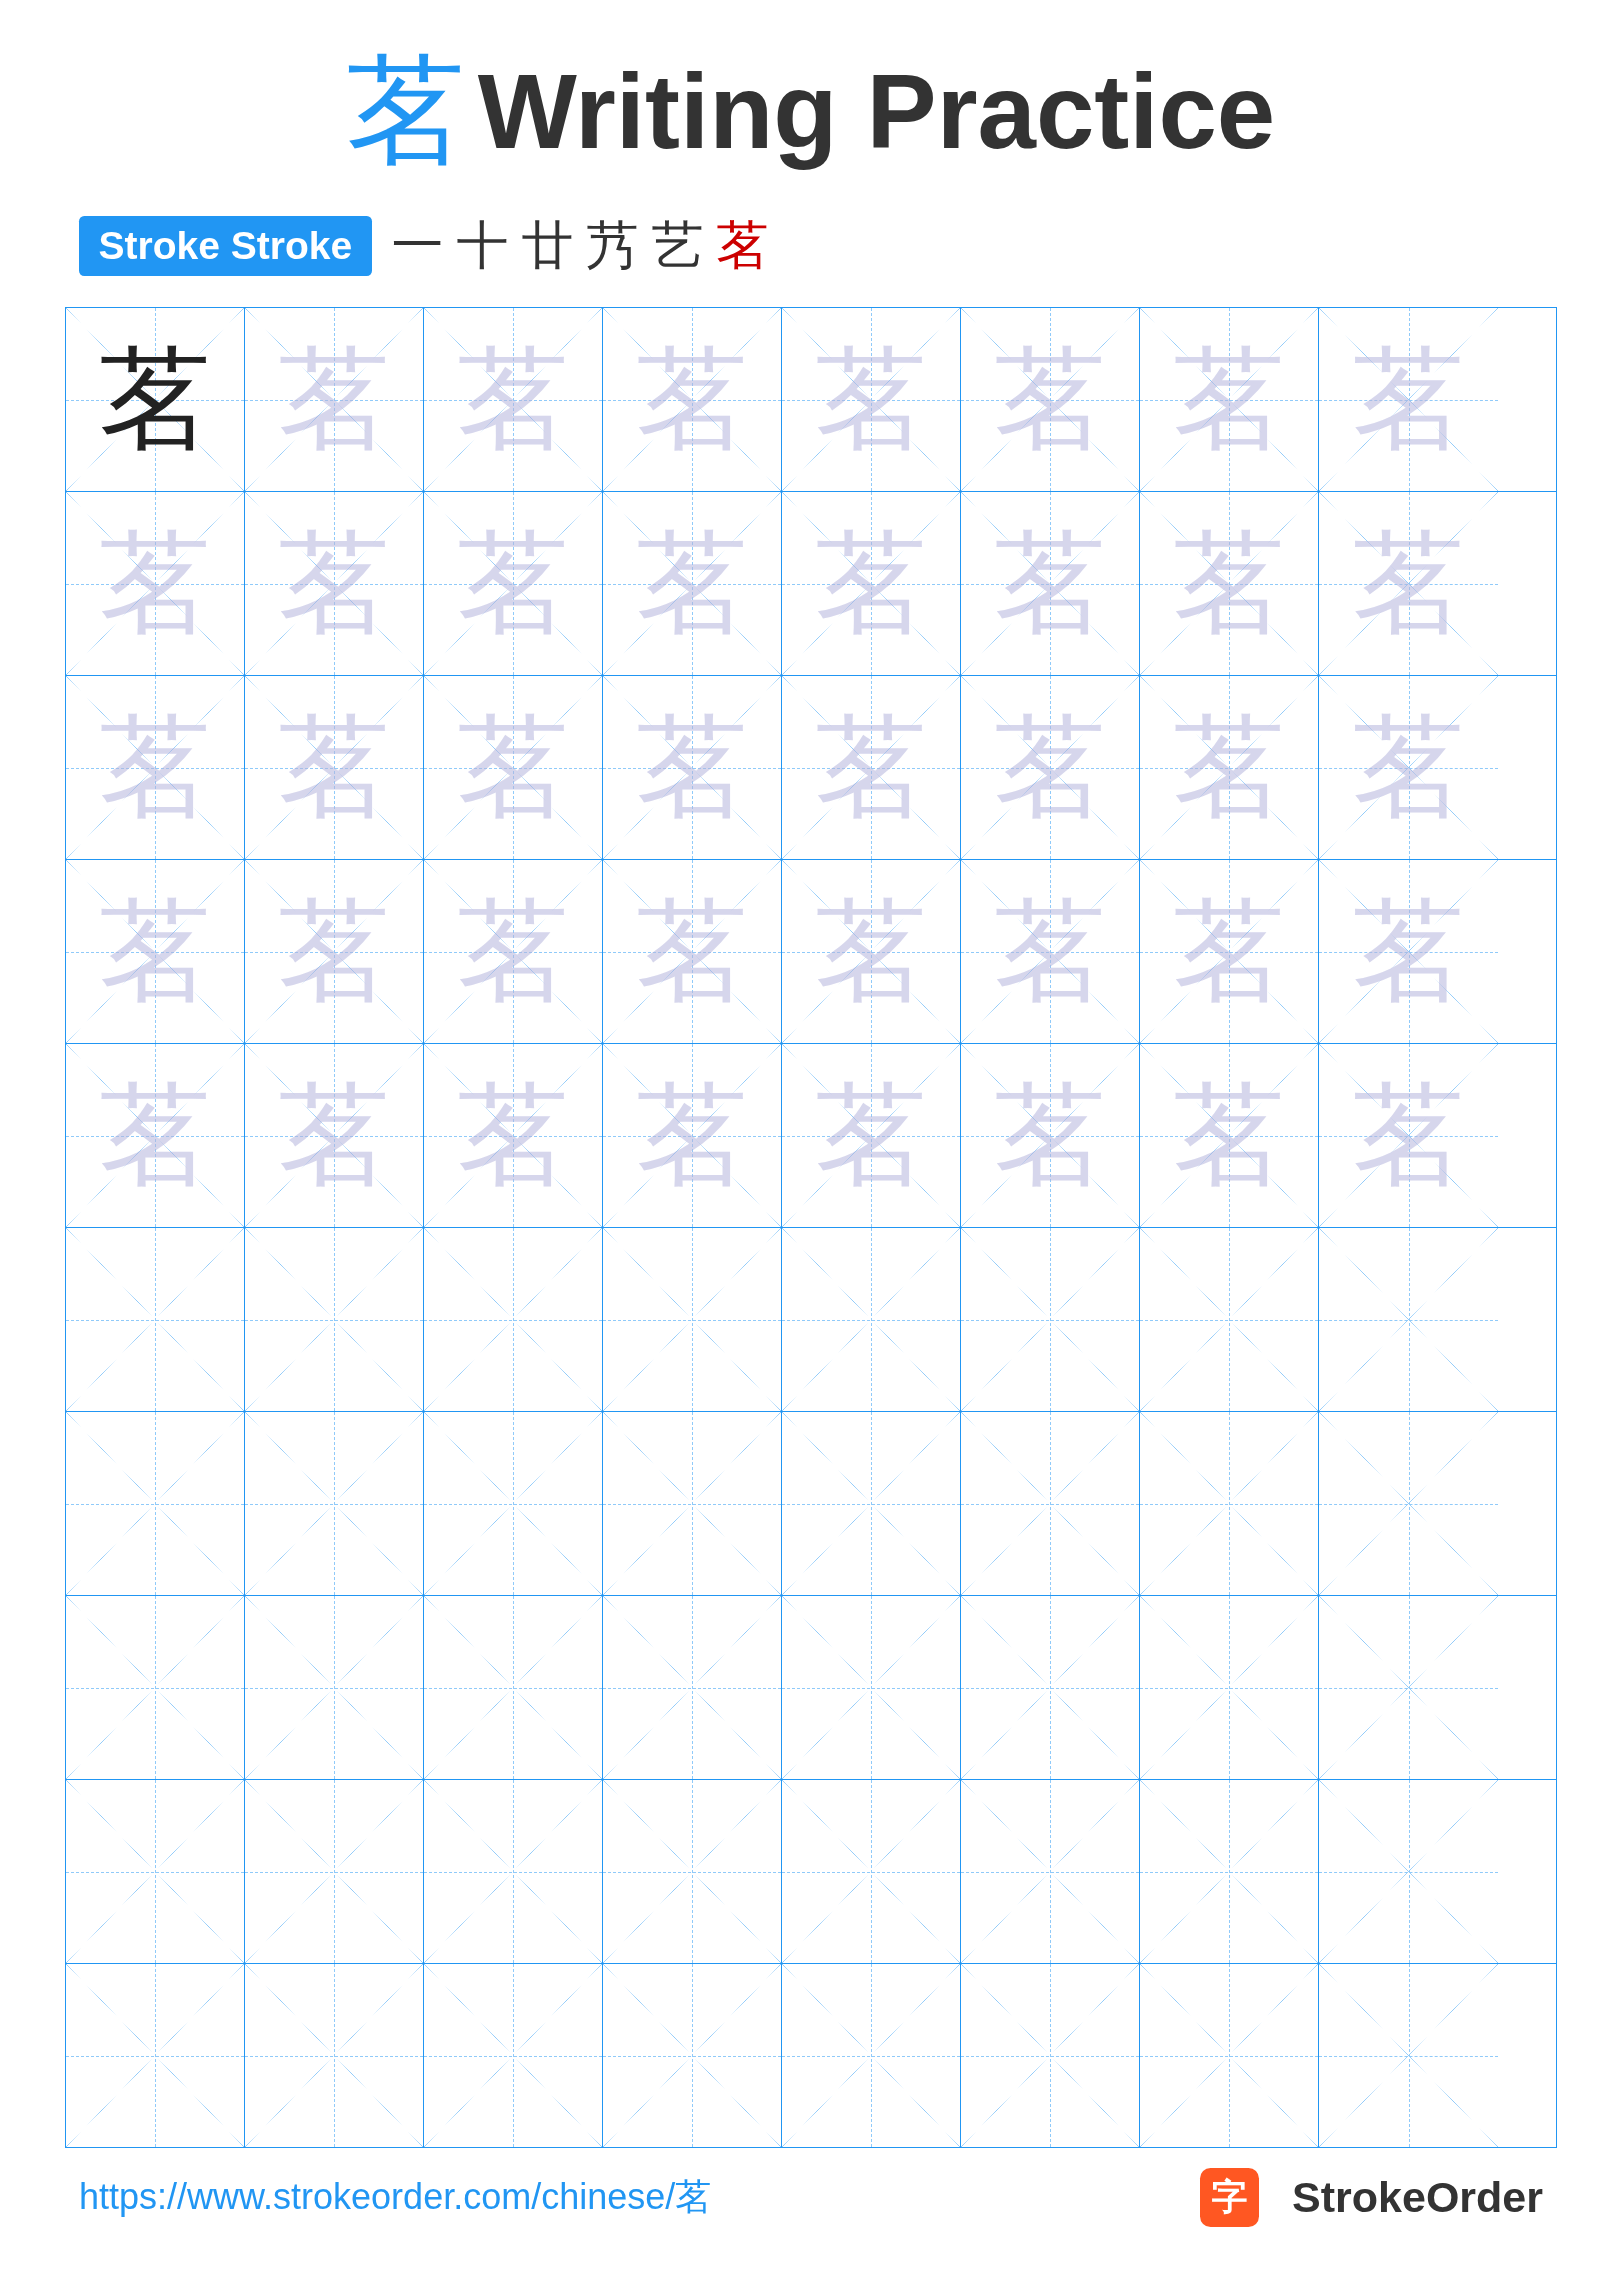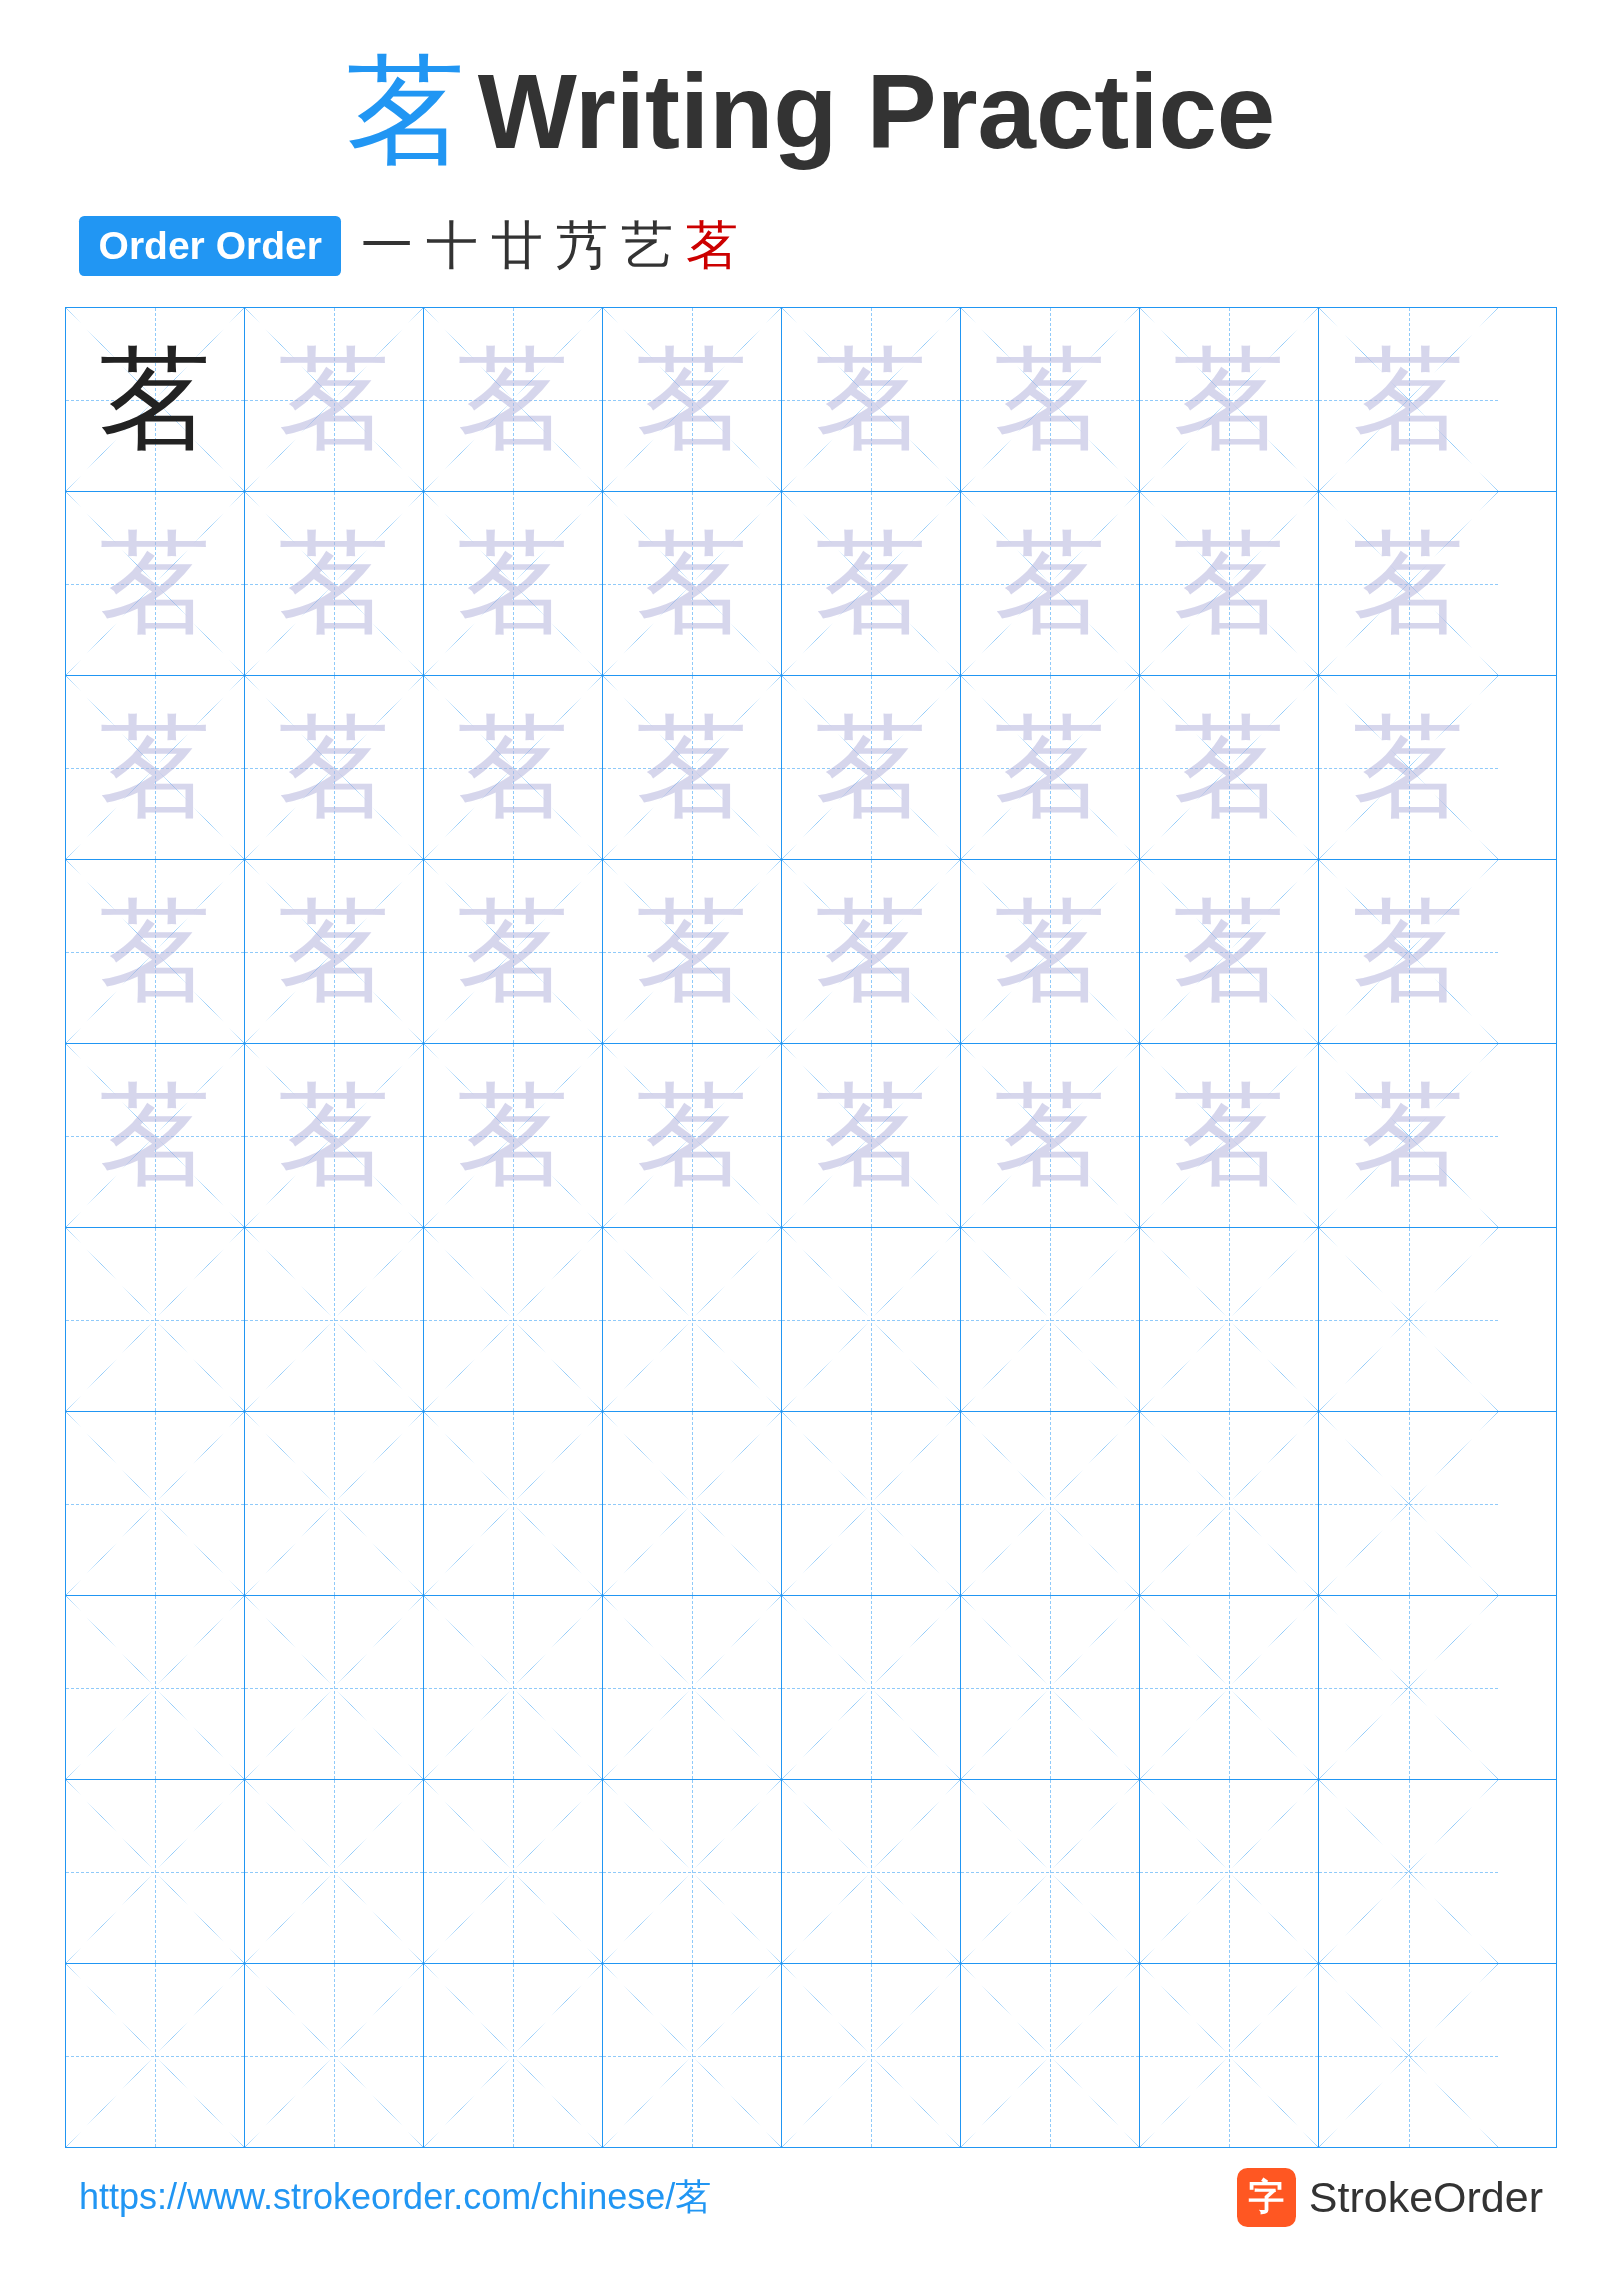--- a/index.html
+++ b/index.html
@@ -185,34 +185,35 @@
       align-items: center;
       justify-content: center;
       color: white;
       font-size: 36px;
       font-family: serif;
       font-weight: bold;
     }
 
     .footer-brand-text {
       font-size: 43px;
-      font-weight: normal;
+      font-weight: bold;
       color: #333;
+      margin-left: 20px;
     }
   </style>
 </head>
 <body>
 
 <div class="page-title">
   <span class="title-char">茗</span>
   <span class="title-text">Writing Practice</span>
 </div>
 
 <div class="stroke-order-section">
-  <div class="stroke-order-badge">Order Order</div>
+  <div class="stroke-order-badge">Stroke Stroke</div>
   <div class="stroke-sequence">
     <span class="stroke-seq-char">一</span>
     <span class="stroke-seq-char">十</span>
     <span class="stroke-seq-char">廿</span>
     <span class="stroke-seq-char">艿</span>
     <span class="stroke-seq-char">艺</span>
     <span class="stroke-seq-red">茗</span>
   </div>
 </div>
 

